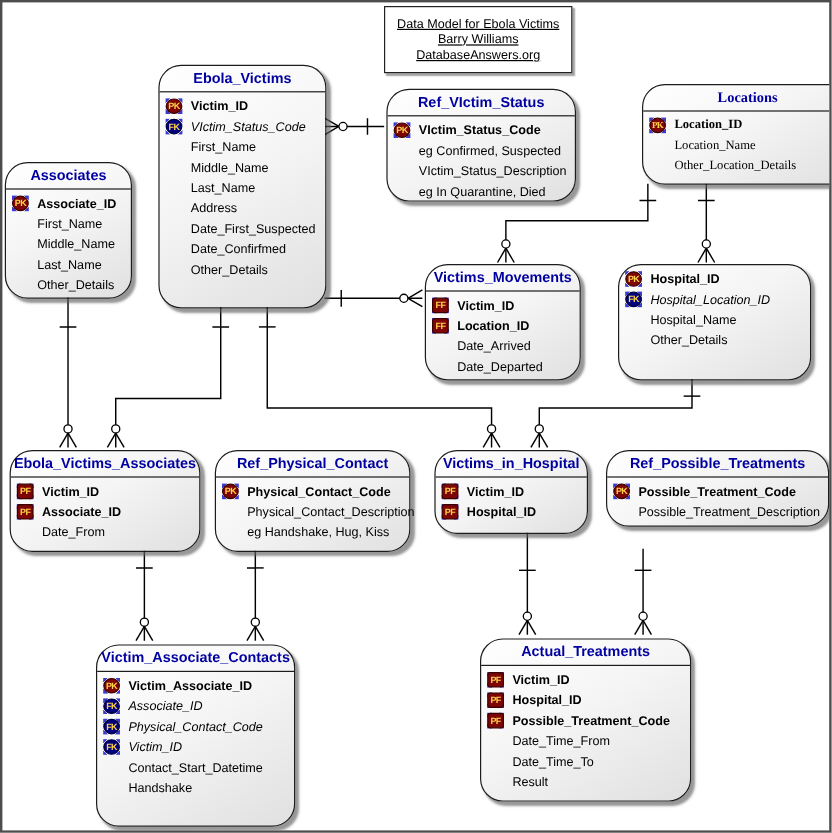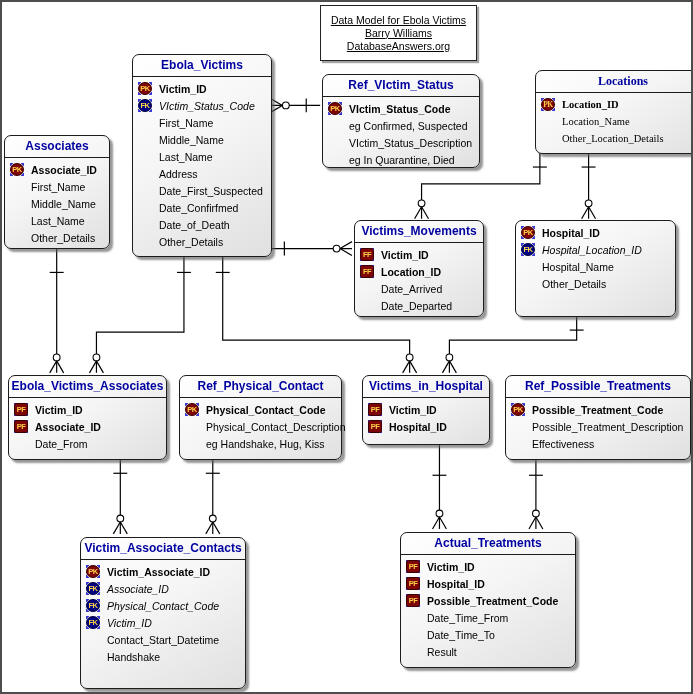--- a/index.html
+++ b/index.html
@@ -11,21 +11,21 @@
   svg.rel-layer{position:absolute;left:0;top:0;width:100%;height:100%;}
   .titlebox{
     position:absolute;left:318px;top:3px;width:155px;height:54px;
     background:#fff;border:1px solid #222;box-shadow:2px 2px 1px rgba(90,90,90,.55);
     display:flex;flex-direction:column;justify-content:center;text-align:center;
     font-size:10.5px;color:#000;line-height:13px;z-index:3;text-decoration:underline;
   }
   .entity{
     position:absolute;box-sizing:border-box;z-index:2;
     background:linear-gradient(150deg,#ffffff 0%,#f5f5f5 45%,#e0e0e0 100%);
-    border:1.4px solid #1c1c1c;border-radius:7px;
+    border:1.4px solid #1c1c1c;border-radius:19px;
     box-shadow:3px 3px 2px rgba(95,95,95,.65);
   }
   .entity-title{
     height:21px;line-height:21px;text-align:center;
     font-size:12px;font-weight:bold;color:#0000A0;
     border-bottom:1px solid #1c1c1c;white-space:nowrap;overflow:visible;
   }
   .fields{padding-top:3px;}
   .frow{display:flex;align-items:center;height:17px;padding-left:5px;white-space:nowrap;}
   .bslot{width:14px;height:13px;margin-right:7px;flex:0 0 14px;position:relative;}
@@ -184,24 +184,20 @@
           <div class="frow">
             <span class="bslot"></span>
             <span class="flabel">Date_First_Suspected</span>
           </div>
           <div class="frow">
             <span class="bslot"></span>
             <span class="flabel">Date_Confirfmed</span>
           </div>
           <div class="frow">
             <span class="bslot"></span>
-            <span class="flabel">Date_of_Death</span>
-          </div>
-          <div class="frow">
-            <span class="bslot"></span>
             <span class="flabel">Other_Details</span>
           </div>
         </div>
       </div>
       <div class="entity" style="left: 2px; top: 133px; width: 106px; height: 114px;">
         <div class="entity-title">Associates</div>
         <div class="fields">
           <div class="frow">
             <span class="bslot kbadge red round">
               <span class="kb-face"></span>
@@ -379,37 +375,33 @@
           </div>
           <div class="frow">
             <span class="bslot kbadge red square">
               <span class="kb-face"></span>
               <span class="kb-txt">PF</span>
             </span>
             <span class="flabel b">Hospital_ID</span>
           </div>
         </div>
       </div>
-      <div class="entity" style="left: 503px; top: 373px; width: 186px; height: 85px;">
+      <div class="entity" style="left: 503px; top: 373px; width: 186px; height: 64px;">
         <div class="entity-title">Ref_Possible_Treatments</div>
         <div class="fields">
           <div class="frow">
             <span class="bslot kbadge red round">
               <span class="kb-face"></span>
               <span class="kb-txt">PK</span>
             </span>
             <span class="flabel b">Possible_Treatment_Code</span>
           </div>
           <div class="frow">
             <span class="bslot"></span>
             <span class="flabel">Possible_Treatment_Description</span>
-          </div>
-          <div class="frow">
-            <span class="bslot"></span>
-            <span class="flabel">Effectiveness</span>
           </div>
         </div>
       </div>
       <div class="entity" style="left: 78px; top: 535px; width: 166px; height: 152px;">
         <div class="entity-title">Victim_Associate_Contacts</div>
         <div class="fields">
           <div class="frow">
             <span class="bslot kbadge red round">
               <span class="kb-face"></span>
               <span class="kb-txt">PK</span>

